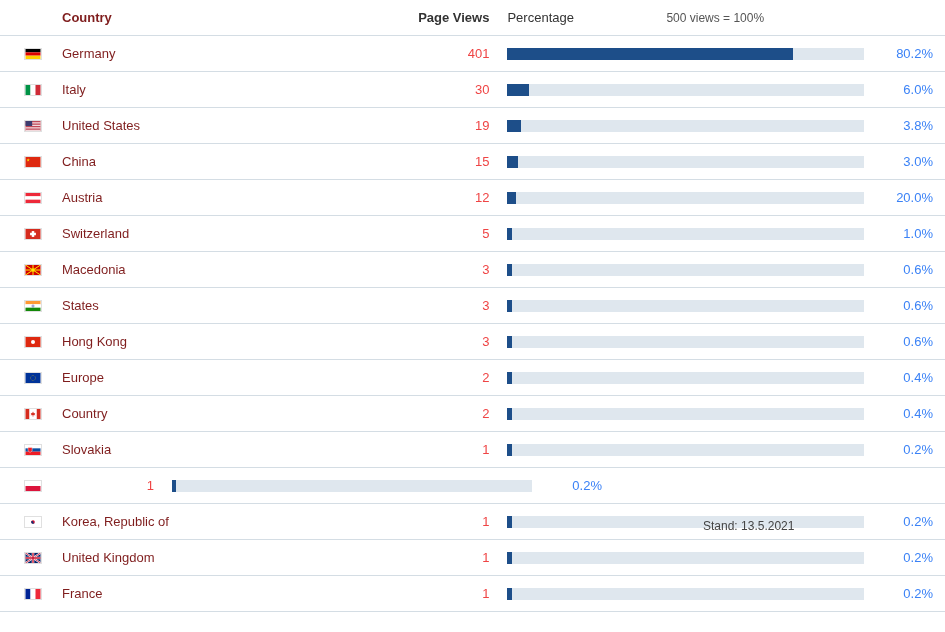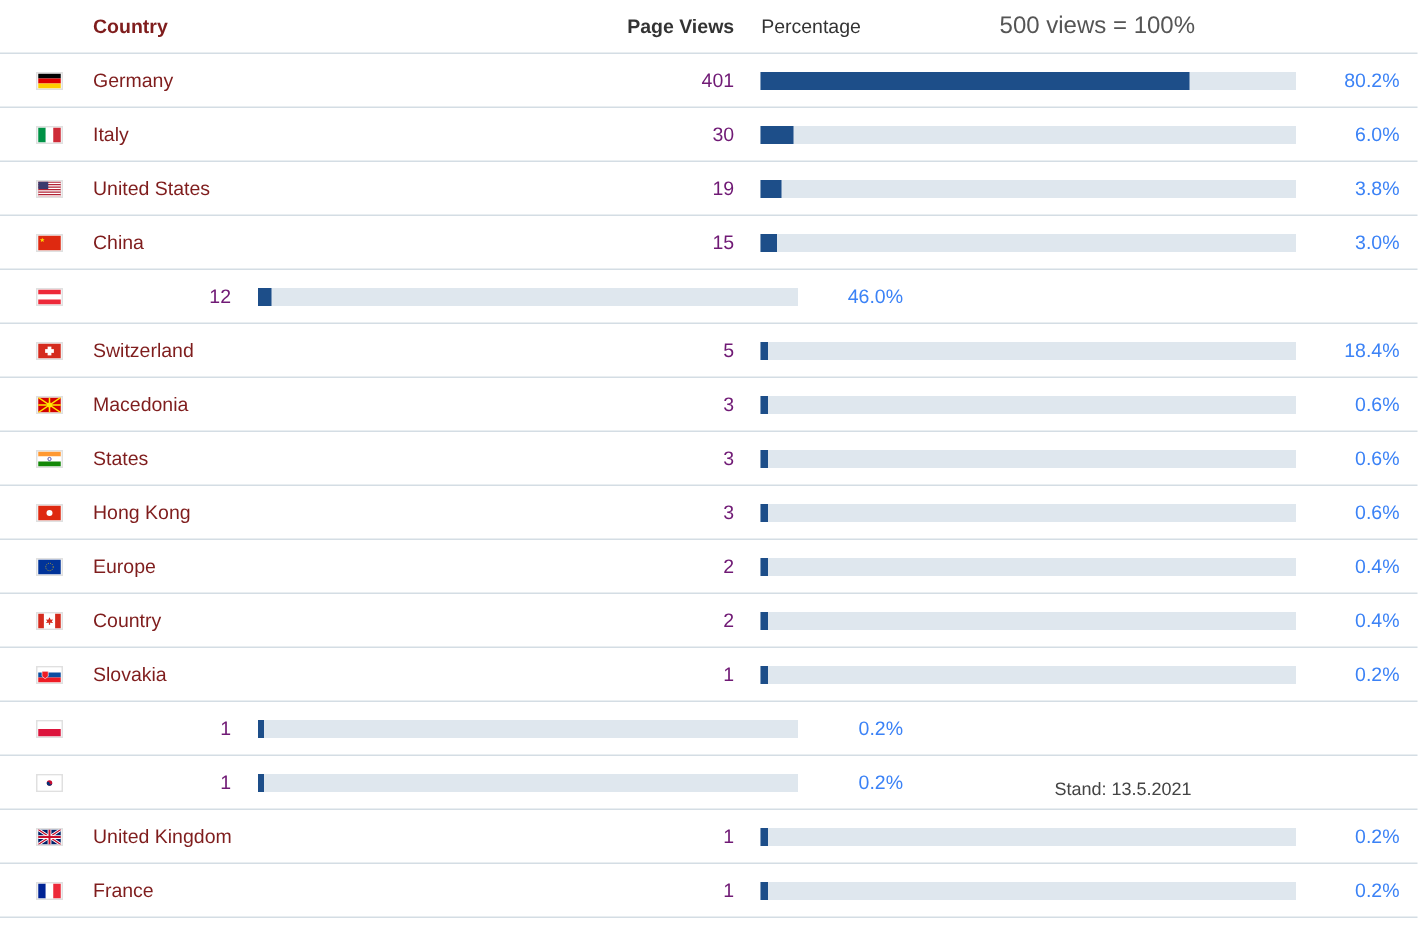--- a/index.html
+++ b/index.html
@@ -37,35 +37,35 @@
     }
     .country-cell {
       flex: 1 1 340px;
       padding-left: 10px;
       color: #7f1d1d;
     }
     .views-cell {
       width: 120px;
       text-align: right;
       padding-right: 18px;
-      color: #701a75;
+      color: #ef4444;
     }
     .header-row .views-cell { color: #333; }
     .perc-label-cell {
       width: 100px;
       font-weight: normal;
       color: #333;
     }
     .bar-cell {
       width: 260px;
       display: flex;
       align-items: center;
     }
     .note {
-      font-size: 16px;
+      font-size: 12px;
       font-weight: normal;
       color: #555;
       padding-left: 60px;
     }
     .bar-track {
       width: 100%;
       height: 12px;
       background: #dfe7ee;
       position: relative;
     }
@@ -194,48 +194,49 @@
           <div class="pct-cell">3.0%</div>
         </div>
         <div class="row">
           <div class="flag-cell">
             <svg class="flag" viewBox="0 0 18 12">
               <rect width="18" height="4" fill="#ed2939"></rect>
               <rect y="4" width="18" height="4" fill="#fff"></rect>
               <rect y="8" width="18" height="4" fill="#ed2939"></rect>
             </svg>
           </div>
+          <div class="country-cell">Austria</div>
           <div class="views-cell">12</div>
           <div style="display: flex; width: 360px;">
             <div class="bar-cell" style="width: 100%;">
               <div class="bar-track">
                 <div class="bar-fill" style="width: 2.4%;"></div>
               </div>
             </div>
           </div>
-          <div class="pct-cell">46.0%</div>
+          <div class="pct-cell">20.0%</div>
         </div>
         <div class="row">
           <div class="flag-cell">
             <svg class="flag" viewBox="0 0 18 12">
               <rect width="18" height="12" fill="#d52b1e"></rect>
               <rect x="7.5" y="2.5" width="3" height="7" fill="#fff"></rect>
               <rect x="5.5" y="4.5" width="7" height="3" fill="#fff"></rect>
             </svg>
           </div>
           <div class="country-cell">Switzerland</div>
           <div class="views-cell">5</div>
           <div style="display: flex; width: 360px;">
             <div class="bar-cell" style="width: 100%;">
               <div class="bar-track">
                 <div class="bar-fill" style="width: 1.2%;"></div>
               </div>
             </div>
           </div>
-          <div class="pct-cell">18.4%</div>
+          <div class="pct-cell">1.0%</div>
         </div>
         <div class="row">
           <div class="flag-cell">
             <svg class="flag" viewBox="0 0 18 12">
               <rect width="18" height="12" fill="#d20000"></rect>
               <circle cx="9" cy="6" r="2" fill="#ffe600"></circle>
               <g stroke="#ffe600" stroke-width="1.2">
                 <line x1="9" y1="0" x2="9" y2="12"></line>
                 <line x1="0" y1="6" x2="18" y2="6"></line>
                 <line x1="0" y1="0" x2="18" y2="12"></line>
@@ -368,20 +369,21 @@
           <div class="pct-cell">0.2%</div>
         </div>
         <div class="row">
           <div class="flag-cell">
             <svg class="flag" viewBox="0 0 18 12">
               <rect width="18" height="12" fill="#fff"></rect>
               <circle cx="9" cy="6" r="2.2" fill="#c60c30"></circle>
               <path d="M6.8 6 a2.2 2.2 0 0 0 4.4 0 a1.1 1.1 0 0 1 -2.2 0 a1.1 1.1 0 0 0 -2.2 0" fill="#003478"></path>
             </svg>
           </div>
+          <div class="country-cell">Korea, Republic of</div>
           <div class="views-cell">1</div>
           <div style="display: flex; width: 360px;">
             <div class="bar-cell" style="width: 100%;">
               <div class="bar-track">
                 <div class="bar-fill" style="width: 1.2%;"></div>
               </div>
             </div>
           </div>
           <div class="pct-cell">0.2%</div>
         </div>

